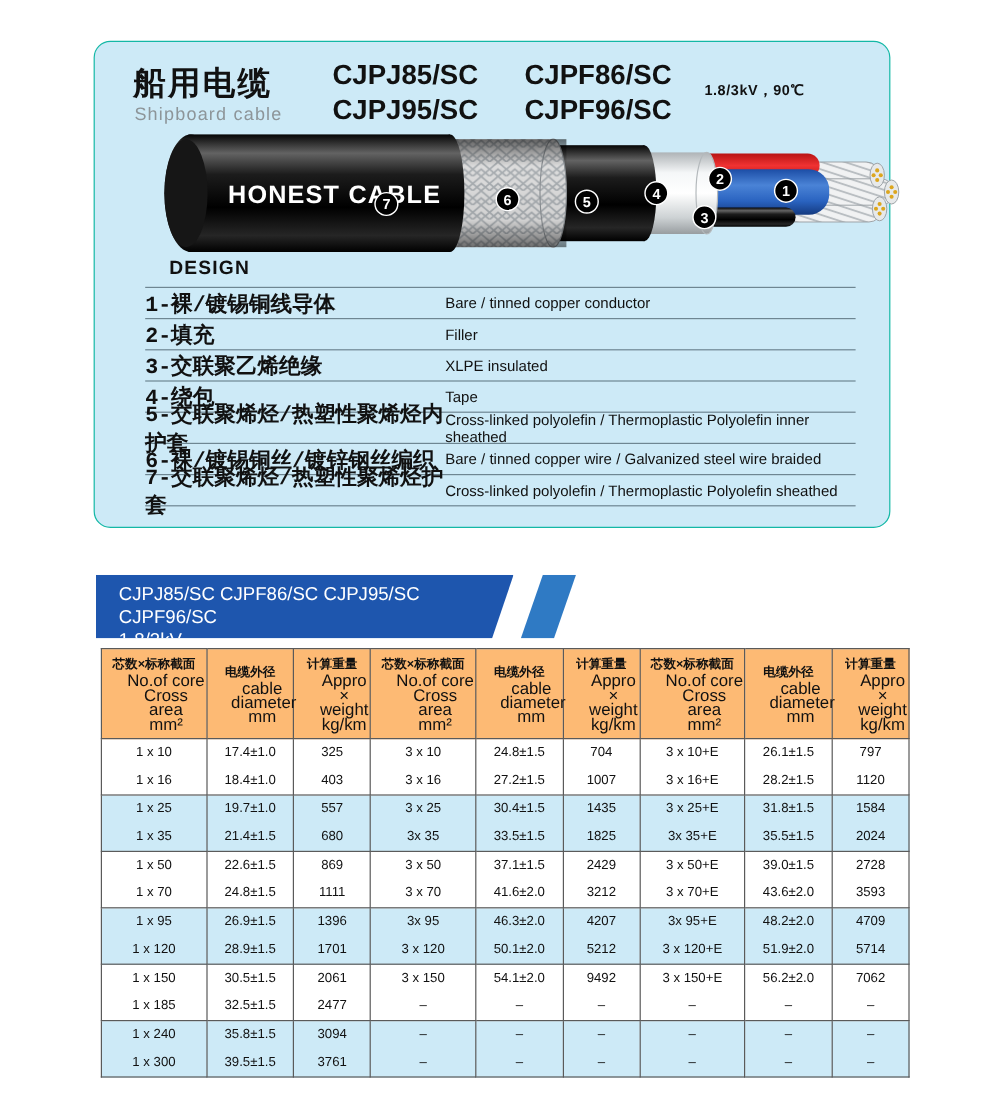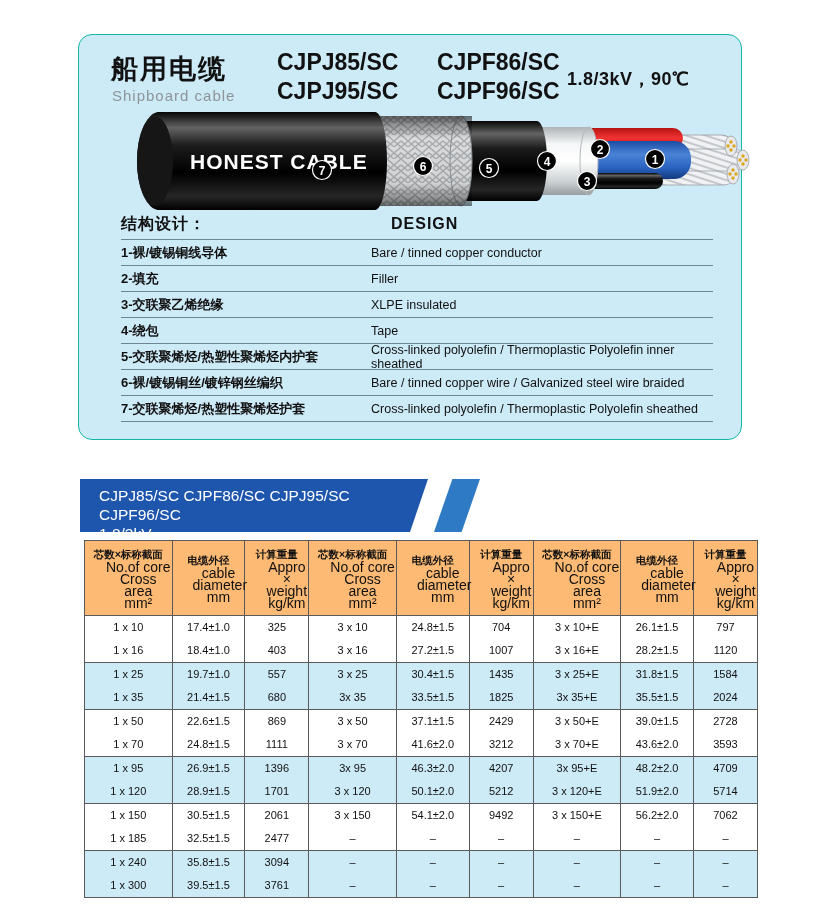--- a/index.html
+++ b/index.html
@@ -6,32 +6,32 @@
   .page{position:relative;width:830px;height:921px;background:#ffffff;
         font-family:"Liberation Sans", sans-serif;color:#111;overflow:hidden;}
 
   
   .panel{position:absolute;left:78px;top:34px;width:664px;height:406px;
          background:#cdeaf7;border:1px solid #14b8a6;border-radius:14px;box-sizing:border-box;}
   .title-cn{position:absolute;left:32px;top:16px;font-size:27px;font-weight:bold;letter-spacing:2px;}
   .title-en{position:absolute;left:33px;top:52px;font-size:15px;color:#8d9599;letter-spacing:1px;}
   .models{position:absolute;left:198px;top:14px;width:320px;display:grid;
           grid-template-columns:160px 160px;row-gap:2px;font-size:23px;font-weight:bold;}
-  .rating{position:absolute;left:488px;top:32px;font-size:18px;font-weight:bold;letter-spacing:0.5px;}
+  .rating{position:absolute;left:508px;top:32px;font-size:12px;font-weight:bold;letter-spacing:0.5px;}
 
   
   .cable{position:absolute;left:56px;top:76px;width:618px;height:100px;}
 
   
   .design{position:absolute;left:42px;top:174px;width:592px;font-size:13px;}
   .design-heading{display:flex;height:30px;align-items:center;border-bottom:1.5px solid #6e8692;}
   .design-heading .cn{width:250px;font-size:16px;font-weight:bold;letter-spacing:1px;}
   .design-heading .en{font-size:16px;font-weight:bold;letter-spacing:1px;margin-left:20px;}
   .design-row{display:flex;height:25px;align-items:center;border-bottom:1.5px solid #6e8692;}
-  .design-row .cn{width:250px;font-weight:bold;font-size:13px;}
+  .design-row .cn{width:250px;font-weight:bold;font-size:18px;font-family:Liberation Mono, monospace;}
   .design-row .en{font-size:12.5px;flex:1;}
 
   
   .banner{position:absolute;left:80px;top:479px;width:400px;height:53px;}
   .banner-main{position:absolute;left:0;top:0;width:348px;height:53px;background:#1e56ae;
                clip-path:polygon(0 0,100% 0,calc(100% - 18px) 100%,0 100%);
                color:#fff;box-sizing:border-box;padding:7px 0 0 19px;line-height:19px;font-size:15.5px;}
   .banner-slash{position:absolute;left:354px;top:0;width:46px;height:53px;background:#2f7ac4;
                 clip-path:polygon(40% 0,100% 0,60% 100%,0 100%);}
 
@@ -178,21 +178,20 @@
           <text x="452" y="74.5" text-anchor="middle" font-size="12" font-weight="bold" fill="#fff">3</text>
           <circle cx="465" cy="38" r="9.5" fill="#000" stroke="#fff" stroke-width="1.2"></circle>
           <text x="465" y="42.5" text-anchor="middle" font-size="12" font-weight="bold" fill="#fff">2</text>
           <circle cx="520" cy="48" r="9.5" fill="#000" stroke="#fff" stroke-width="1.2"></circle>
           <text x="520" y="52.5" text-anchor="middle" font-size="12" font-weight="bold" fill="#fff">1</text>
         </g>
     </svg>
 
     <div class="design">
       <div class="design-heading">
-        <span class="cn">结构设计：</span>
         <span class="en">DESIGN</span>
       </div>
       <div id="design-rows">
           <div class="design-row">
             <span class="cn">1-裸/镀锡铜线导体</span>
             <span class="en">Bare / tinned copper conductor</span>
           </div>
           <div class="design-row">
             <span class="cn">2-填充</span>
             <span class="en">Filler</span>

